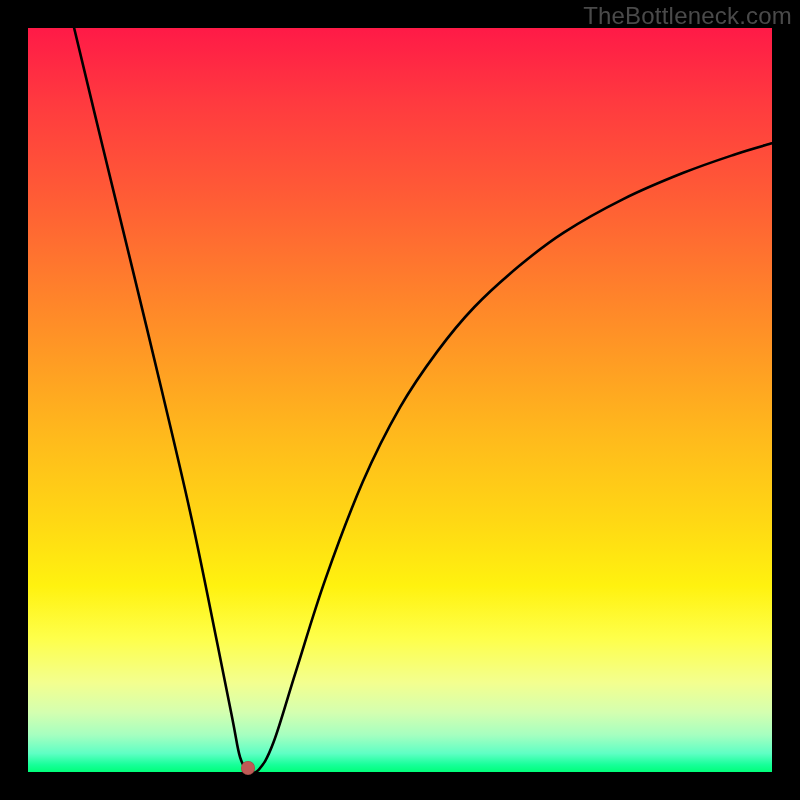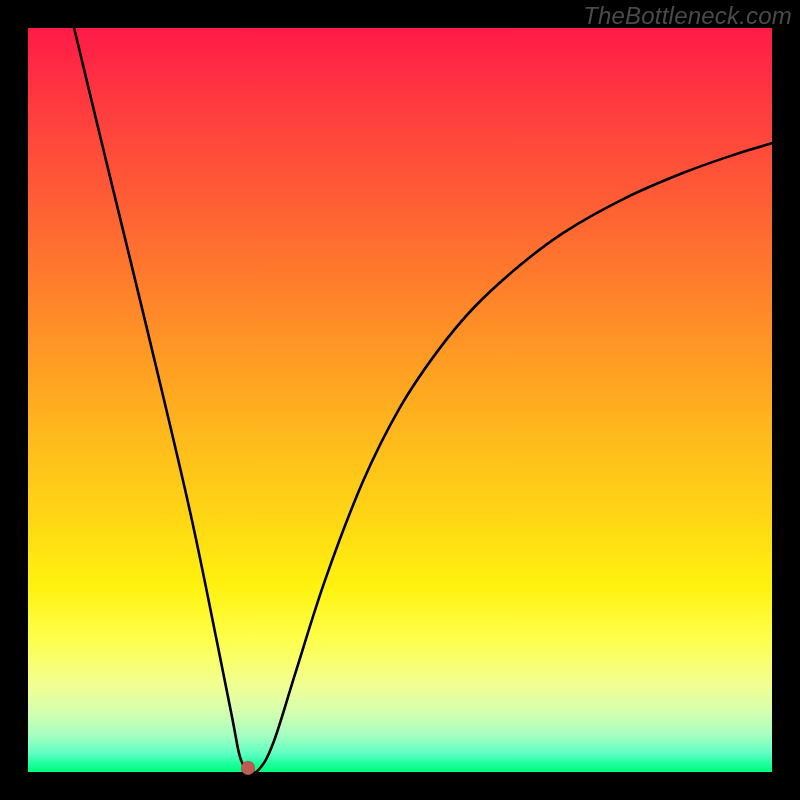--- a/index.html
+++ b/index.html
@@ -2,21 +2,20 @@
 <html><head>
 <meta charset="utf-8">
 <style>
   * { margin: 0; padding: 0; box-sizing: border-box; }
   html, body { width: 800px; height: 800px; overflow: hidden; background: #000; }
   .frame {
     position: relative;
     width: 800px;
     height: 800px;
     background: #000;
-    font-style: italic;
   }
   .watermark {
     position: absolute;
     top: 2px;
     right: 8px;
     font-family: Arial, Helvetica, sans-serif;
     font-size: 24px;
     color: #4a4a4a;
     letter-spacing: 0.2px;
     font-weight: 500;

